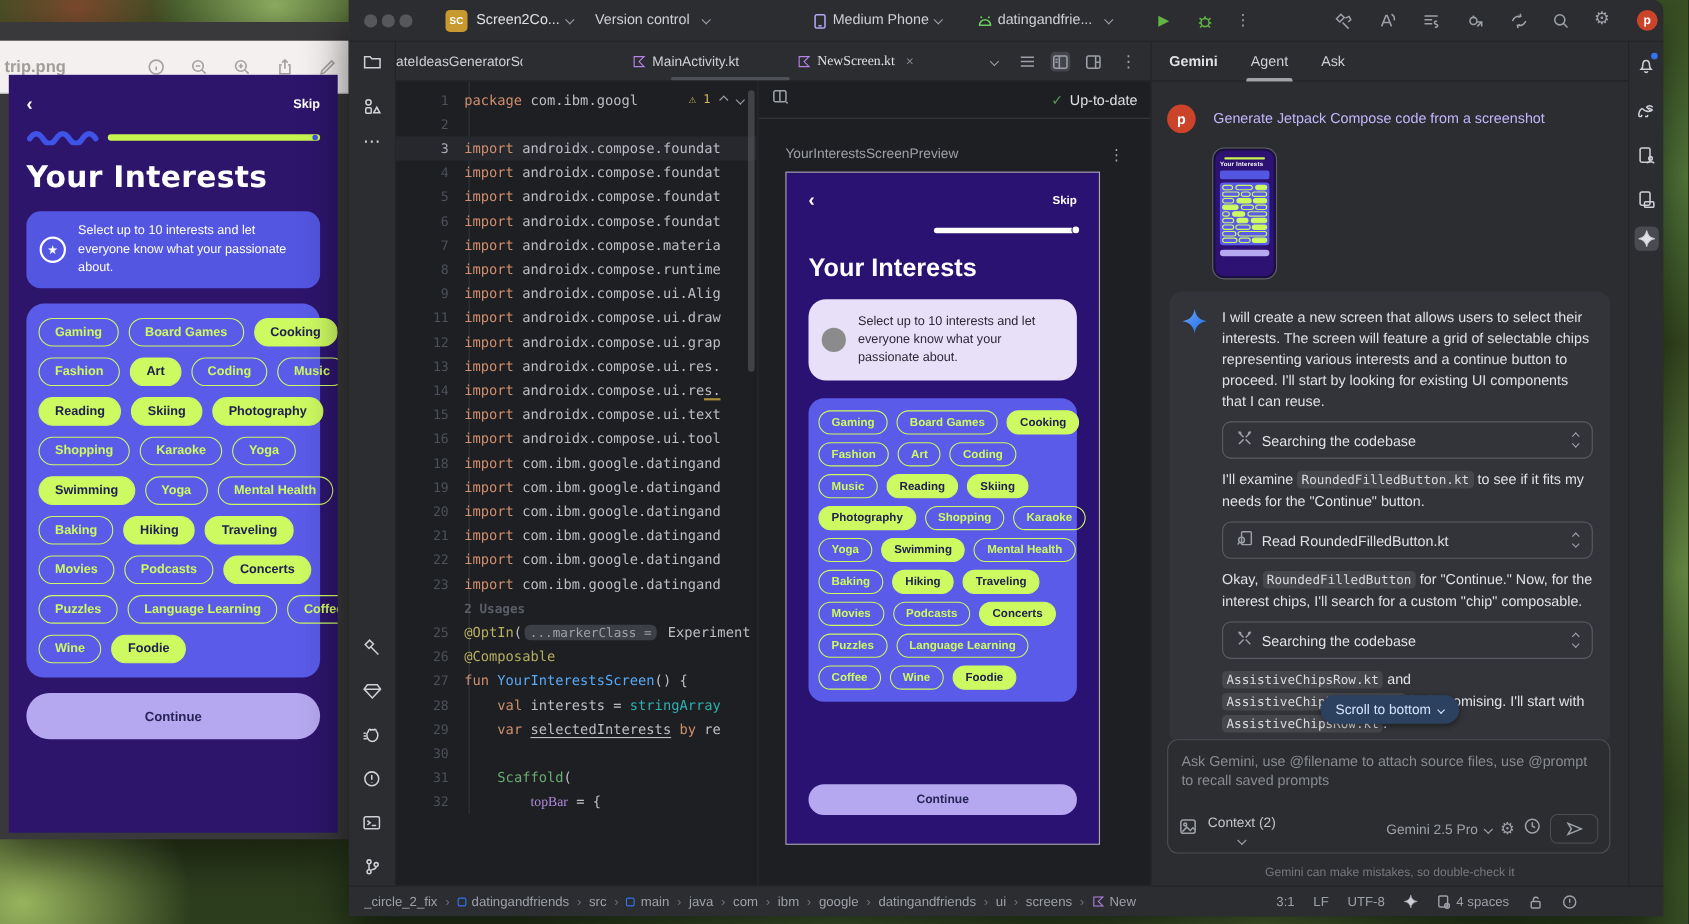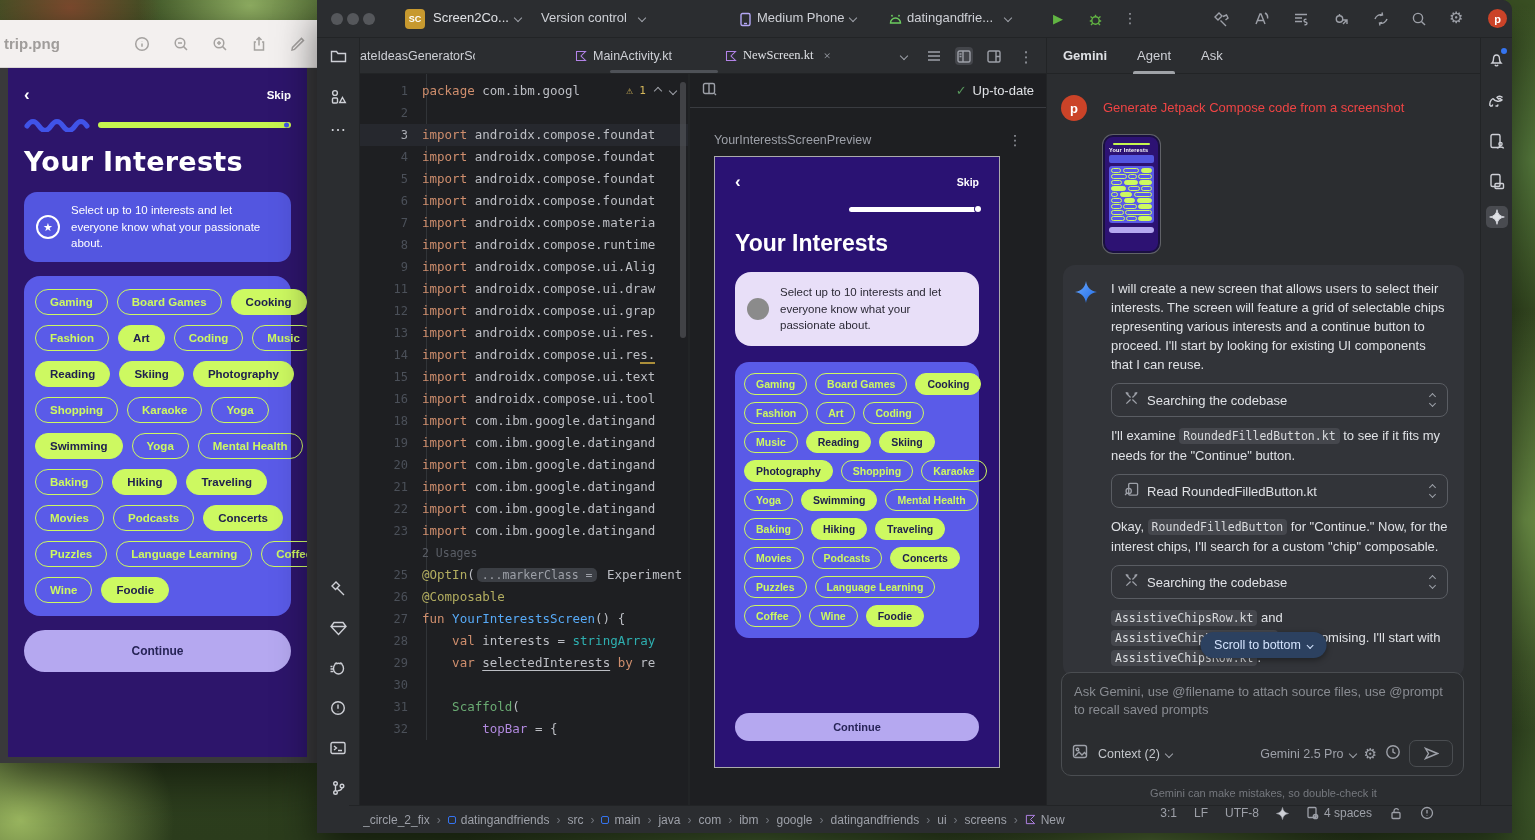--- a/index.html
+++ b/index.html
@@ -16,21 +16,21 @@
       radial-gradient(240px 300px at 1525px 520px,#6d9147 0%,rgba(109,145,71,0) 70%),
       radial-gradient(300px 200px at 1500px 800px,#3f5a2a 0%,rgba(63,90,42,0) 70%),
       radial-gradient(420px 220px at 760px 845px,#4a6733 0%,rgba(74,103,51,0) 70%),
       radial-gradient(300px 180px at 1150px 840px,#587539 0%,rgba(88,117,57,0) 70%),
       linear-gradient(#3a5023,#2c3d1d);}
 
   
   .mac-preview{position:absolute;left:0;top:20px;width:317px;height:743px;background:#39393b;
     box-shadow:0 18px 40px rgba(0,0,0,.5);}
   .mp-titlebar{position:relative;height:48px;background:#f3f0ef;border-bottom:1px solid #d9d6d5;
-    display:flex;align-items:center;padding:0 10px 0 4px;}
+    display:flex;align-items:center;padding:0 10px 0 4px;margin-top:17px;}
   .mp-title{font-size:15px;font-weight:700;color:#a09d9b;}
   .mp-tools{margin-left:auto;display:flex;gap:21px;align-items:center;color:#a5a2a0;}
   .mp-ic{width:18px;height:18px;display:inline-flex;align-items:center;justify-content:center;}
   .mp-ic svg{stroke:#a5a2a0;fill:none;stroke-width:1.5;}
   .mp-content{position:absolute;left:8px;right:10px;top:48px;bottom:6px;background:#2d156b;overflow:hidden;}
 
   
   .pscr{display:flex;flex-direction:column;height:100%;overflow:hidden;}
   .pscr.big{padding:20px 16px 0;}
   .pscr.small{padding:18px 20px 26px;}
@@ -109,25 +109,25 @@
   .code-pane{position:absolute;left:43px;top:74px;width:328px;bottom:28px;background:#1e1f22;overflow:hidden;}
   .code-body{position:relative;padding-top:6px;
     background:linear-gradient(#313438,#313438) 66px 0/1px 100% no-repeat;}
   .code-line{position:relative;display:flex;height:22px;line-height:22px;
     font-family:"DejaVu Sans Mono",monospace;font-size:12.5px;}
   .code-line.cur{background:#26282e;}
   .gut{flex:none;width:62px;text-align:right;padding-right:14px;color:#4b5059;font-size:12px;}
   .cur .gut{color:#a8abb2;}
   .src{white-space:pre;color:#bcbec4;}
   .kw{color:#cf8e6d;} .ann{color:#b3ae60;} .fn{color:#57aaf7;} .teal{color:#2eafb0;}
-  .green{color:#6aab73;} .named{color:#b189df;}
+  .green{color:#6aab73;} .named{color:#b189df;font-family:Liberation Serif, serif;}
   .uv{text-decoration:underline;text-underline-offset:3px;}
   .warn-u{border-bottom:2px solid #ab8e3a;}
   .pill{background:#3c3f45;color:#9da0a8;border-radius:5px;padding:0 5px;margin:0 2px;font-size:11.5px;}
-  .hint{color:#5a5e66;font-size:11.5px;}
+  .hint{color:#5a5e66;font-size:11.5px;font-weight:bold;}
   .lwidget{position:absolute;right:12px;top:0;height:22px;display:flex;align-items:center;gap:9px;color:#9da0a8;font-size:11px;}
   .lwidget .w{color:#d6b85a;font-size:11px;}
   .code-sb{position:absolute;right:2px;top:8px;width:6px;height:256px;border-radius:3px;background:#54565b;opacity:.65;}
 
   
   .vdiv{position:absolute;left:371px;top:74px;width:2px;bottom:28px;background:#222426;}
 
   
   .pv{position:absolute;left:373px;top:74px;width:356px;bottom:28px;background:#1e1f22;overflow:hidden;}
   .pv-topbar{height:34px;border-bottom:1px solid #393b40;display:flex;align-items:center;padding:0 12px;}
@@ -142,21 +142,21 @@
   
   .gx{position:absolute;left:729px;top:38px;width:434px;bottom:28px;background:#2b2d30;border-left:1px solid #222426;}
   .gx-header{height:36px;border-bottom:1px solid #222426;display:flex;align-items:center;padding:0 16px;gap:30px;}
   .gx-title{font-size:13px;font-weight:700;color:#dfe1e5;}
   .gx-tab{position:relative;font-size:13px;color:#ced0d6;height:36px;display:flex;align-items:center;}
   .gx-tab.on::after{content:"";position:absolute;left:-4px;right:-4px;bottom:0;height:3px;background:#a0a3a8;border-radius:2px 2px 0 0;}
   .gx-body{position:absolute;left:0;right:0;top:36px;bottom:0;overflow:hidden;}
   .gx-user{position:absolute;left:14px;top:21px;display:flex;gap:16px;align-items:flex-start;}
   .gx-avatar{flex:none;width:26px;height:26px;border-radius:50%;background:#cb4328;color:#fff;font-size:13px;font-weight:700;
     display:flex;align-items:center;justify-content:center;}
-  .gx-user-text{font-size:13px;color:#ef4444;padding-top:5px;}
+  .gx-user-text{font-size:13px;color:#c4b5fd;padding-top:5px;}
   .thumb{position:absolute;left:56px;top:61px;width:57px;height:118px;border-radius:10px;background:#2d1273;
     border:2px solid #1a1040;box-shadow:0 0 0 1px #606267;padding:5px 4px 4px;display:flex;flex-direction:column;overflow:hidden;}
   .th-line{height:2px;border-radius:1px;background:#c6f54f;width:82%;margin:1px auto 2px;}
   .th-title{font-size:5.5px;font-weight:700;color:#fff;letter-spacing:.2px;}
   .th-info{height:8px;border-radius:2px;background:#5356e0;margin-top:2px;}
   .th-chips{margin-top:3px;background:#5a5be8;border-radius:3px;padding:2px;display:flex;flex-direction:column;gap:1.5px;}
   .th-row{display:flex;gap:1.5px;}
   .th-pill{height:4.5px;border-radius:2.5px;border:.5px solid #cdf961;}
   .th-pill.filled{background:#cdf961;border-color:#cdf961;}
   .th-continue{height:6px;border-radius:3px;background:#b5a8f0;margin-top:4px;}
@@ -171,35 +171,35 @@
   .g-expander{margin-left:auto;display:flex;flex-direction:column;gap:2px;align-items:center;}
   .g-expander .chev{width:5px;height:5px;}
   .scroll-pill{position:absolute;left:50%;transform:translateX(-50%);top:558px;z-index:5;background:#2c4160;color:#d3e3fd;
     border-radius:14px;padding:6px 14px;font-size:12.5px;display:flex;align-items:center;gap:7px;box-shadow:0 2px 6px rgba(0,0,0,.4);}
   .scroll-pill .chev{border-color:#d3e3fd;width:5px;height:5px;}
   .gx-input{position:absolute;left:14px;right:16px;top:598px;height:104px;z-index:6;background:#2b2d30;
     border:1px solid #4a4d51;border-radius:10px;padding:10px 12px;}
   .gx-ph{font-size:13px;line-height:1.35;color:#898c92;}
   .gx-inrow{position:absolute;left:10px;right:10px;bottom:8px;display:flex;align-items:center;gap:8px;}
   .gx-inrow svg{stroke:#9da0a8;fill:none;stroke-width:1.4;}
-  .gx-ctx{font-size:12.5px;color:#c2c5ca;margin-left:2px;display:flex;align-items:center;gap:6px;}
+  .gx-ctx{font-size:12.5px;color:#c2c5ca;margin-left:2px;display:flex;align-items:center;gap:6px;flex-direction:column;}
   .gx-model{margin-left:auto;font-size:12.5px;color:#9da0a8;display:flex;align-items:center;gap:6px;}
   .gx-send{width:44px;height:27px;border:1px solid #4a4d51;border-radius:7px;display:flex;align-items:center;justify-content:center;}
   .gx-note{position:absolute;left:0;right:0;top:713px;text-align:center;font-size:11px;color:#75787e;}
 
   
   .rstripe{position:absolute;right:0;top:38px;bottom:28px;width:32px;background:#2b2d30;border-left:1px solid #222426;}
   .rs-ic{position:absolute;left:50%;transform:translateX(-50%);width:22px;height:22px;display:flex;align-items:center;justify-content:center;border-radius:5px;}
   .rs-ic svg{stroke:#ced0d6;fill:none;stroke-width:1.4;}
   .rs-ic.on{background:#494b50;}
   .dot-blue{position:absolute;right:1px;top:0;width:6px;height:6px;border-radius:50%;background:#3574f0;}
 
   
   .sbar{position:absolute;left:0;right:0;bottom:0;height:28px;background:#2b2d30;border-top:1px solid #222426;
-    display:flex;padding:0 14px;font-size:12px;color:#9da0a8;margin-left:32px;}
+    display:flex;align-items:center;padding:0 14px;font-size:12px;color:#9da0a8;}
   .crumbs{display:flex;align-items:center;gap:7px;white-space:nowrap;overflow:hidden;}
   .crumb{display:flex;align-items:center;gap:5px;}
   .csep{color:#6f737a;}
   .mod-ico{width:8px;height:8px;border:1.5px solid #3574f0;border-radius:2px;}
   .k-mini{width:11px;height:11px;}
   .k-mini svg{stroke:#b383e8;fill:none;stroke-width:1.4;}
   .sb-right{position:absolute;right:78px;display:flex;align-items:center;gap:17px;}
   .sb-right svg{stroke:#9da0a8;fill:none;stroke-width:1.3;}
   .sb-item{display:flex;align-items:center;gap:5px;}
 </style>

